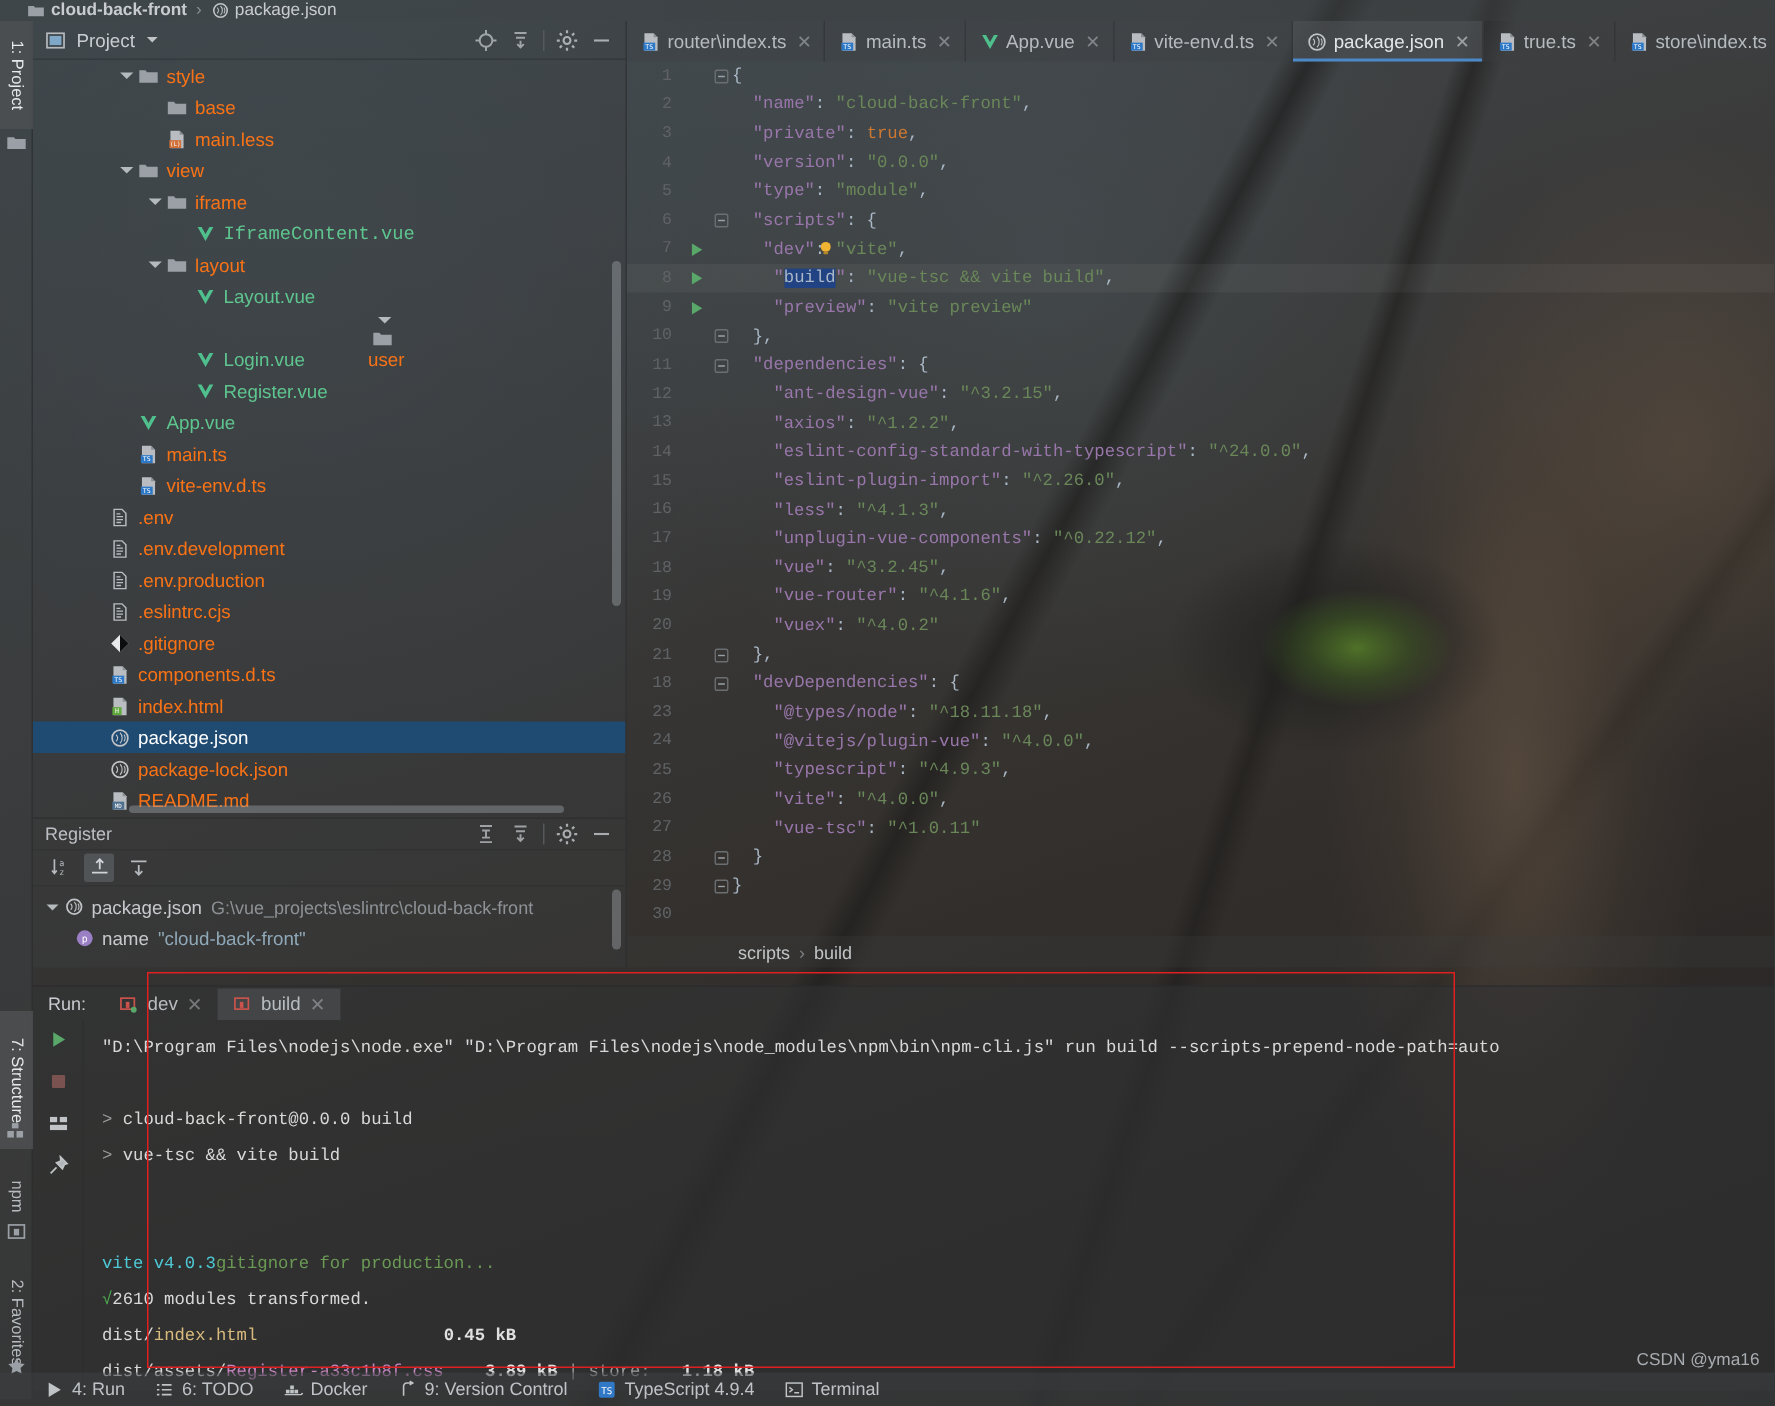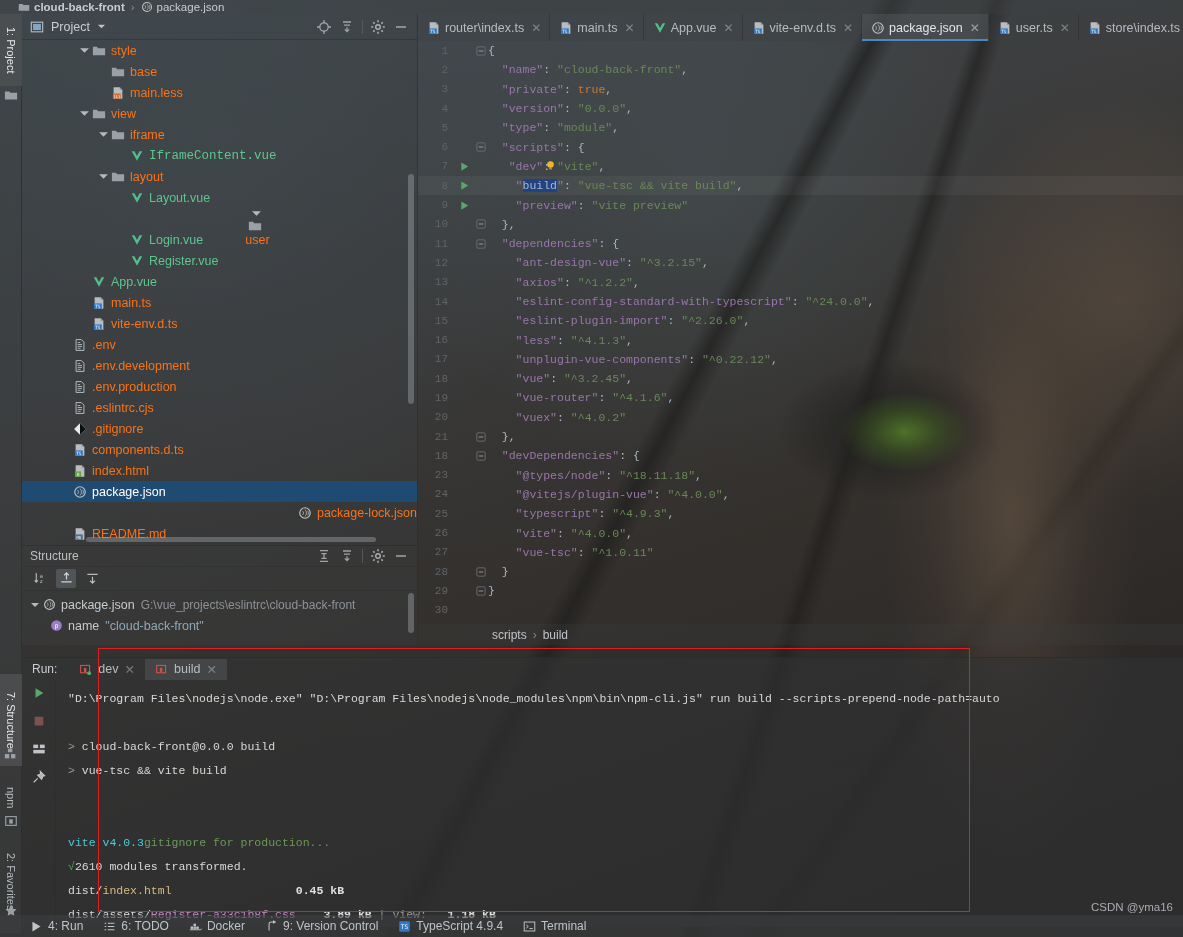--- a/index.html
+++ b/index.html
@@ -537,21 +537,21 @@
         <div class="trow sel" style="padding-left: 38px;">
           <span class="arrow"></span>
           <span class="ficon">
             <svg width="14" height="14" viewBox="0 0 16 16">
               <circle cx="8" cy="8" r="6" fill="none" stroke="#c0c4c7" stroke-width="1.3"></circle>
               <path d="M5 5.5c1.6 1.3 1.6 3.7 0 5M8 4c2.2 1.9 2.2 6.1 0 8M11 5.5c1.2 1.3 1.2 3.7 0 5" stroke="#c0c4c7" stroke-width=".85" fill="none"></path>
             </svg>
           </span>
           <span class="lbl">package.json</span>
         </div>
-        <div class="trow" style="padding-left: 38px; justify-content: flex-end;">
+        <div class="trow" style="padding-left: 38px;">
           <span class="arrow"></span>
           <span class="ficon">
             <svg width="14" height="14" viewBox="0 0 16 16">
               <circle cx="8" cy="8" r="6" fill="none" stroke="#c0c4c7" stroke-width="1.3"></circle>
               <path d="M5 5.5c1.6 1.3 1.6 3.7 0 5M8 4c2.2 1.9 2.2 6.1 0 8M11 5.5c1.2 1.3 1.2 3.7 0 5" stroke="#c0c4c7" stroke-width=".85" fill="none"></path>
             </svg>
           </span>
           <span class="lbl">package-lock.json</span>
         </div>
         <div class="trow" style="padding-left: 38px;">
@@ -566,21 +566,21 @@
           </span>
           <span class="lbl">README.md</span>
         </div>
       </div>
     <div class="vscroll" style="right:3px; top:160px; height:230px;"></div>
     <div class="hscroll" style="left:64px; bottom:3px; width:290px;"></div>
   </div>
 
   <div id="structure">
     <div id="structhdr">
-      <span>Structure</span>
+      <span>Register</span>
       <span class="spacer" style="flex:1"></span>
       <span class="hicon">
         <svg width="16" height="16" viewBox="0 0 16 16">
             <path d="M4 2.6h8M5.4 5.6h5.2M4 13.4h8M5.4 10.4h5.2M8 5.9v4.2" stroke="#b5babe" stroke-width="1.3" fill="none"></path>
           </svg>
       </span>
       <span class="hicon">
         <svg width="16" height="16" viewBox="0 0 16 16">
             <path d="M4 3h8M5 6.2h6M8 13V8.2M5.8 10.4L8 12.6l2.2-2.2" stroke="#b5babe" stroke-width="1.3" fill="none"></path>
           </svg>
@@ -708,21 +708,21 @@
         </div>
         <div class="etab">
           <span class="ticon">
             <svg width="14" height="14" viewBox="0 0 16 16">
               <path d="M3 1.4h7l3 3v10.2H3z" fill="#b9bdc1"></path>
               <path d="M10 1.4l3 3h-3z" fill="#8b8f93"></path>
               <rect x="2.2" y="8.5" width="9" height="6" fill="#2d79c7"></rect>
               <text x="6.7" y="13.3" font-size="5" fill="#fff" text-anchor="middle" font-family="monospace">TS</text>
             </svg>
           </span>
-          <span>user.ts</span>
+          <span>true.ts</span>
           <span class="x">✕</span>
         </div>
         <div class="etab">
           <span class="ticon">
             <svg width="14" height="14" viewBox="0 0 16 16">
               <path d="M3 1.4h7l3 3v10.2H3z" fill="#b9bdc1"></path>
               <path d="M10 1.4l3 3h-3z" fill="#8b8f93"></path>
               <rect x="2.2" y="8.5" width="9" height="6" fill="#2d79c7"></rect>
               <text x="6.7" y="13.3" font-size="5" fill="#fff" text-anchor="middle" font-family="monospace">TS</text>
             </svg>
@@ -857,21 +857,21 @@
       <div id="console">
           <div class="conline"><span class="c-white">"D:\Program Files\nodejs\node.exe" "D:\Program Files\nodejs\node_modules\npm\bin\npm-cli.js" run build --scripts-prepend-node-path=auto</span></div>
           <div class="conline"></div>
           <div class="conline"><span class="c-dim">&gt; </span><span class="c-white">cloud-back-front@0.0.0 build</span></div>
           <div class="conline"><span class="c-dim">&gt; </span><span class="c-white">vue-tsc &amp;&amp; vite build</span></div>
           <div class="conline"></div>
           <div class="conline"></div>
           <div class="conline"><span class="c-cyan">vite v4.0.3</span> <span class="c-green">gitignore for production...</span></div>
           <div class="conline"><span class="c-grn2">√</span> <span class="c-white">2610 modules transformed.</span></div>
           <div class="conline"><span class="c-white">dist/</span><span class="c-yel">index.html</span><span class="c-white">                  </span><span class="c-bold">0.45 kB</span></div>
-          <div class="conline"><span class="c-white">dist/assets/</span><span class="c-mag">Register-a33c1b8f.css</span><span class="c-white">    </span><span class="c-bold">3.89 kB</span><span class="c-dim"> | view:   </span><span class="c-bold">1.18 kB</span></div>
+          <div class="conline"><span class="c-white">dist/assets/</span><span class="c-mag">Register-a33c1b8f.css</span><span class="c-white">    </span><span class="c-bold">3.89 kB</span><span class="c-dim"> | store:   </span><span class="c-bold">1.18 kB</span></div>
           <div class="conline"></div>
         </div>
     </div>
   </div>
 
   <div id="redbox"></div>
   <div id="watermark">CSDN @yma16</div>
 
   <div id="statusbar">
       <div class="sitem">

